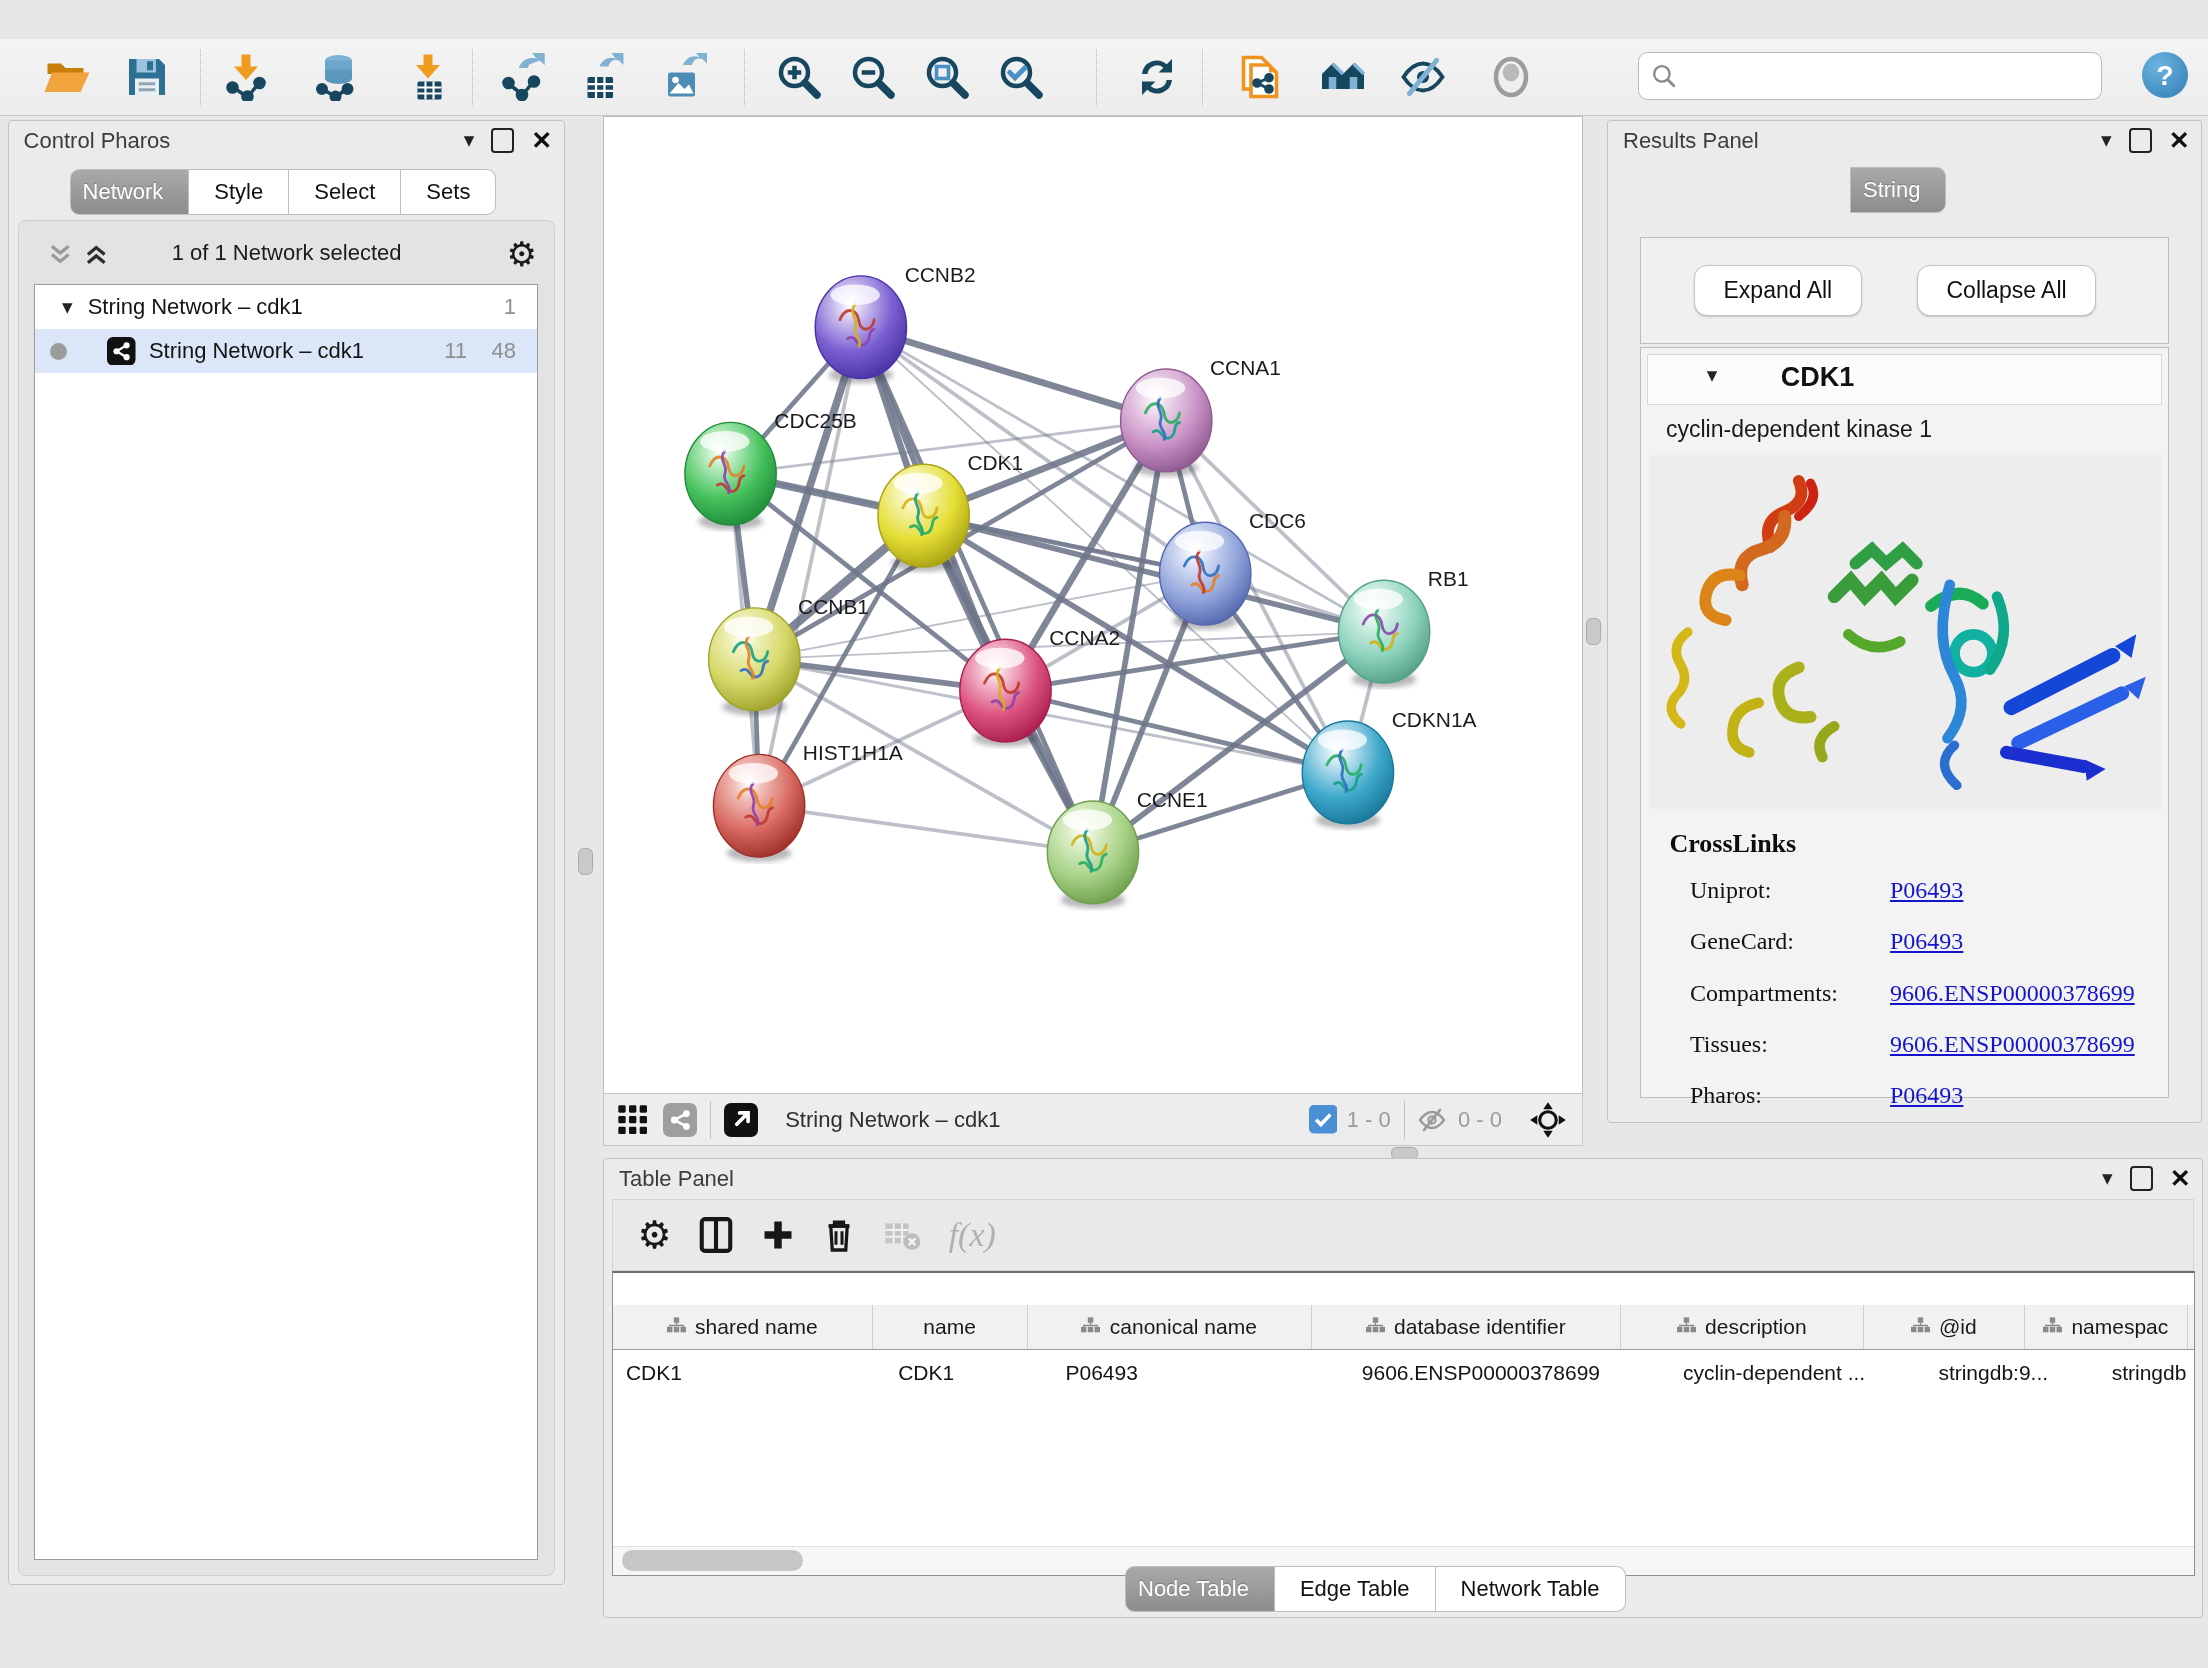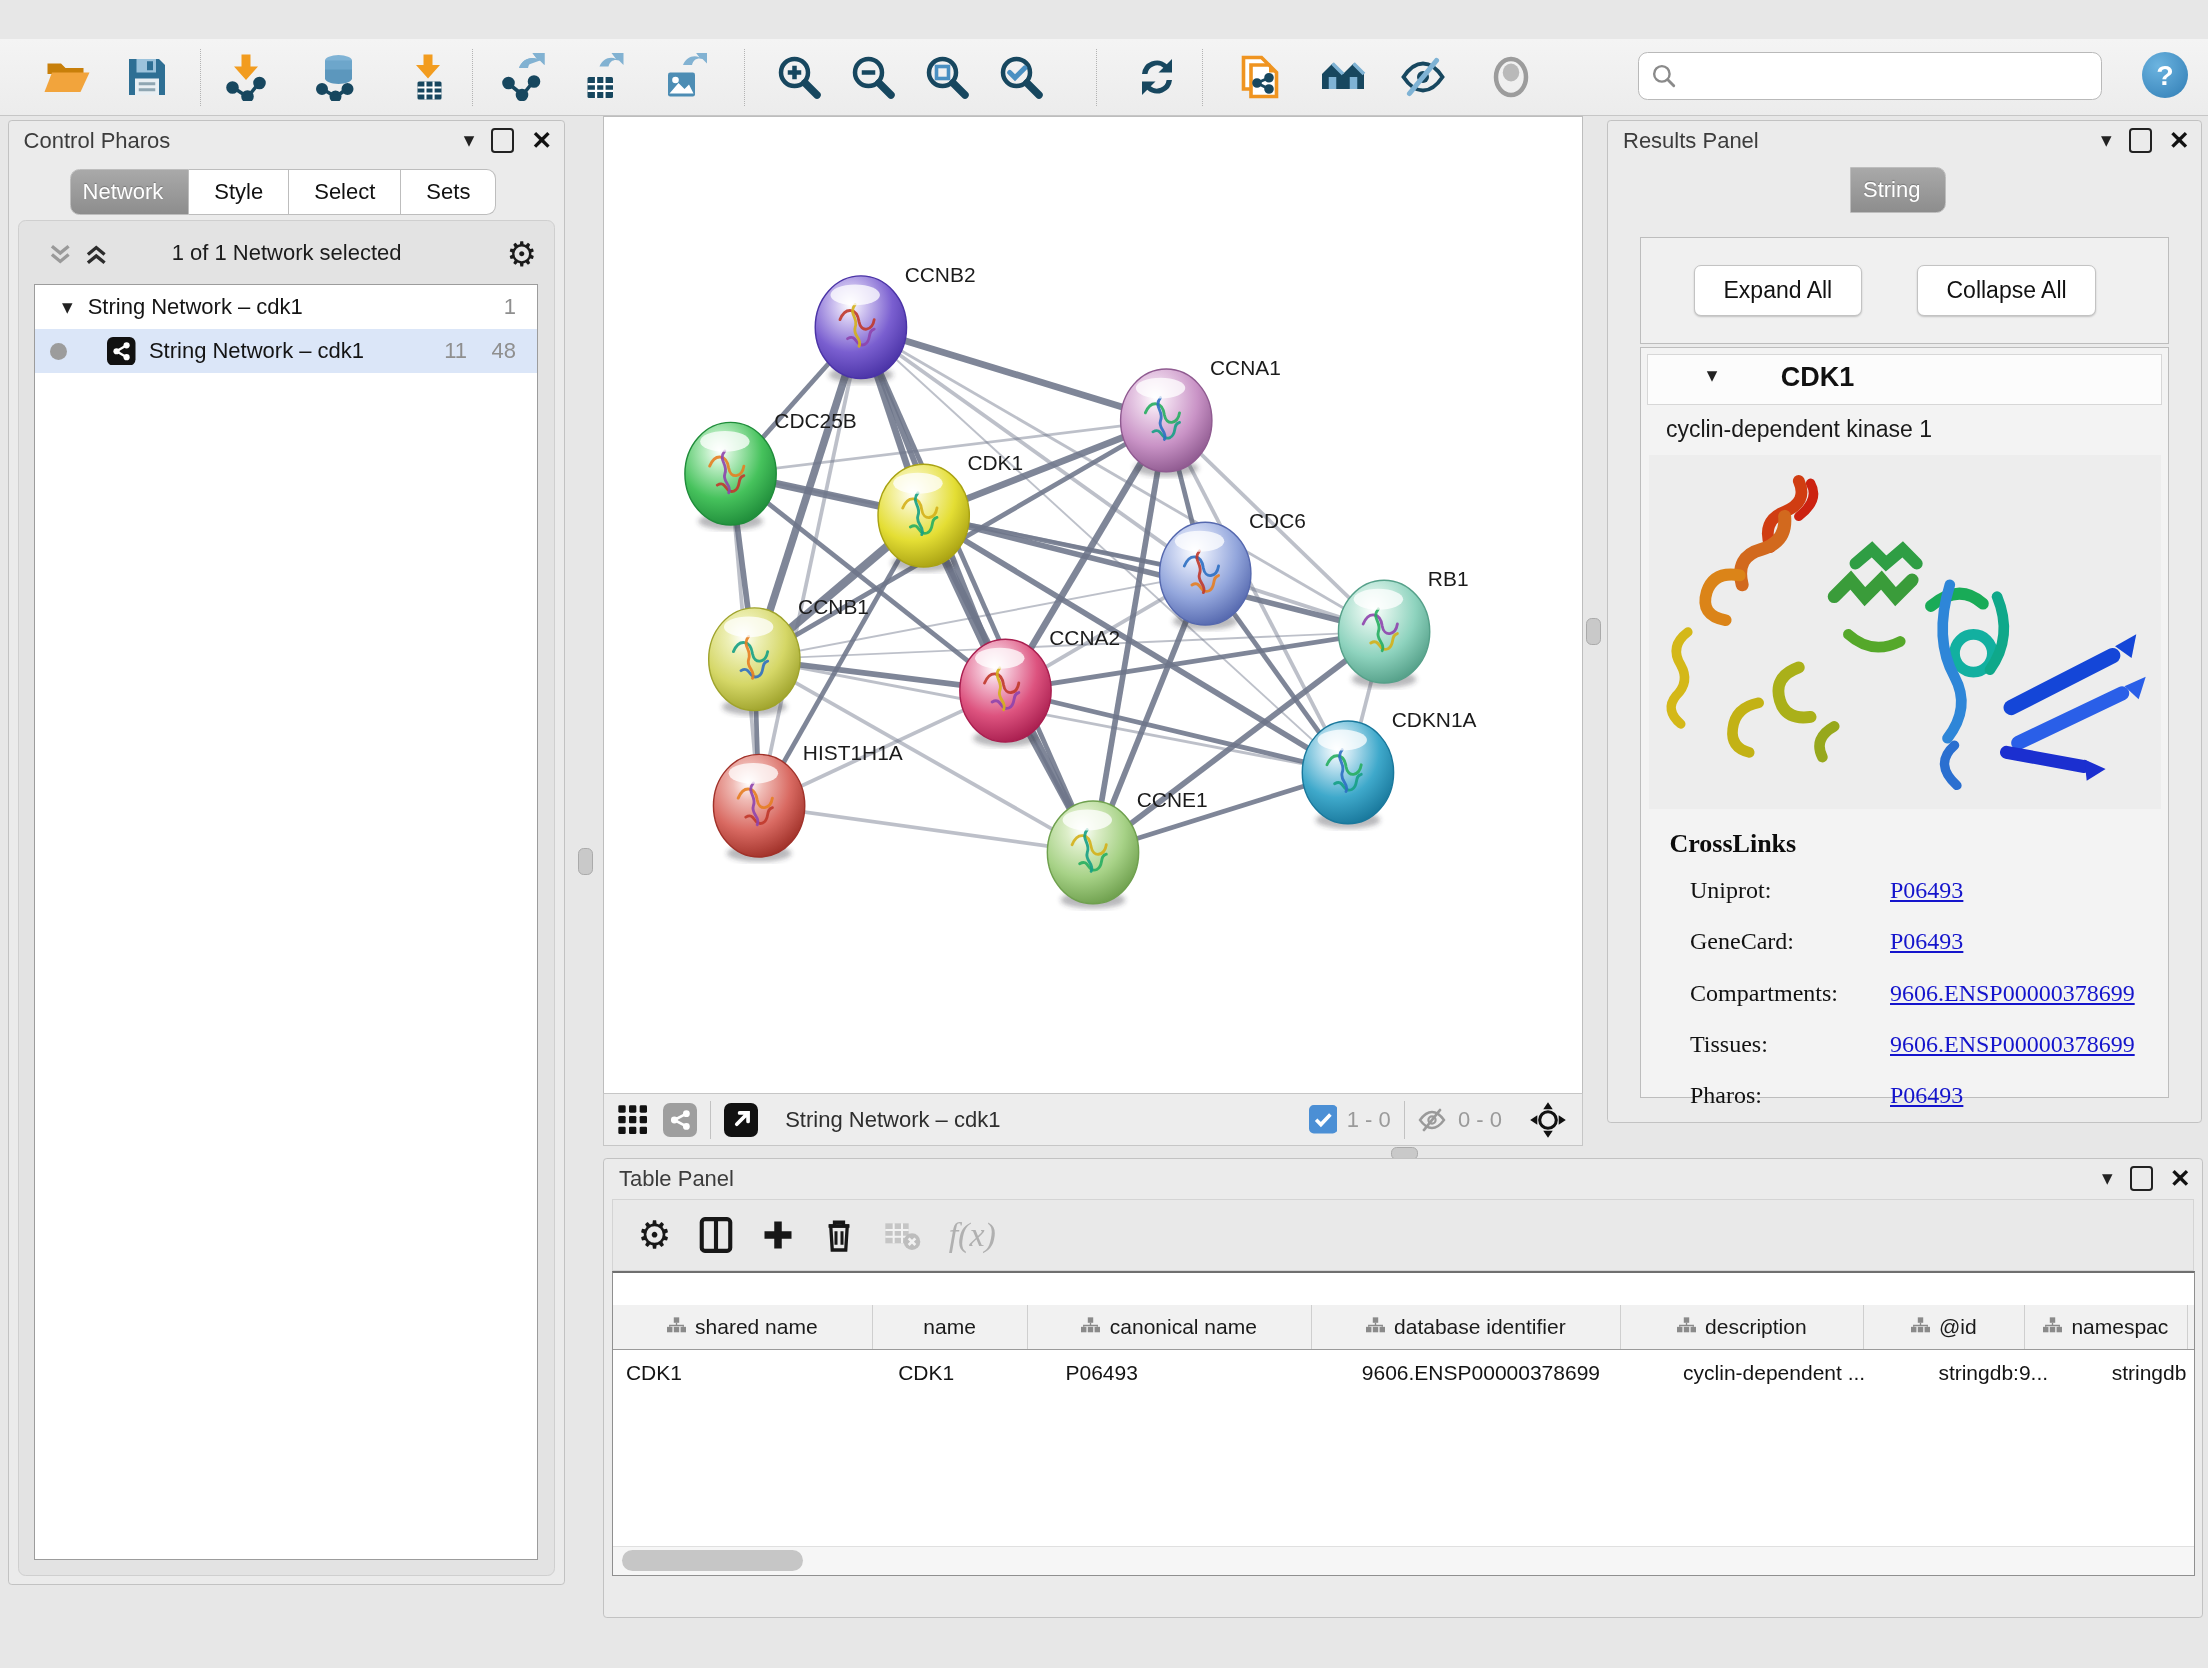--- a/index.html
+++ b/index.html
@@ -50,21 +50,21 @@
   #canvas{left:603px;top:116px;width:978px;height:976px;background:#fff;border:1px solid #bdbdbd;}
   #navbar{left:603px;top:1093px;width:978px;height:51px;background:#ededed;border:1px solid #c6c6c6;display:flex;align-items:center;}
   .nbtn{margin-left:13.3px;display:flex;align-items:center;}
   .nsep{width:0;height:38px;border-left:1px solid #c2c2c2;margin-left:13.3px;}
   #nav-title{font-size:22px;color:#2e2e2e;margin-left:27px;flex:0 0 auto;}
   .ncount{font-size:22px;color:#9a9a9a;margin-left:9.5px;}
   
   #results-panel{left:1607px;top:120px;width:593px;height:1001px;}
   #rp-tab{position:absolute;left:242px;top:46px;}
   #rp-box1{position:absolute;left:32px;top:116px;width:527px;height:105px;background:#f0f0f0;border:1.9px solid #bdbdbd;}
-  .rbtn{position:absolute;top:27px;height:49px;line-height:49px;padding:0 28.5px;background:#fff;border:1px solid #c3c3c3;border-radius:7px;font-size:23px;color:#111;box-shadow:0 1px 1.9px rgba(0,0,0,.2);}
+  .rbtn{position:absolute;top:27px;height:49px;line-height:49px;padding:0 28.5px;background:#fff;border:1px solid #c3c3c3;border-radius:13px;font-size:23px;color:#111;box-shadow:0 1px 1.9px rgba(0,0,0,.2);}
   #rp-box2{position:absolute;left:32px;top:226px;width:527px;height:749px;background:#f3f3f3;border:1.9px solid #bdbdbd;}
   #rp-sec-head{position:absolute;left:5.7px;right:5.7px;top:5.7px;height:49px;background:#fcfcfc;border:1px solid #d7d7d7;}
   #rp-gene{position:absolute;left:133px;top:7.6px;font-size:27px;font-weight:bold;color:#111;}
   #rp-desc{position:absolute;left:25px;top:68px;font-size:23px;color:#191919;}
   #rp-protein{position:absolute;left:7.6px;top:107px;width:512px;height:354px;background:#ededed;}
   #rp-cross{position:absolute;left:28.5px;top:481px;font-family:"Liberation Serif",serif;font-size:26px;font-weight:bold;color:#0c0c0c;}
   .cl-row{position:absolute;left:49px;font-family:"Liberation Serif",serif;font-size:24px;color:#111;}
   .cl-row a{position:absolute;left:200px;color:#1414cc;text-decoration:underline;white-space:nowrap;}
   
   #table-panel{left:603px;top:1158px;width:1598px;height:458px;}
@@ -763,17 +763,22 @@
           <div class="td" style="width: 283px; flex: 0 0 auto;">P06493</div>
           <div class="td" style="width: 308px; flex: 0 0 auto;">9606.ENSP00000378699</div>
           <div class="td" style="width: 242px; flex: 0 0 auto;">cyclin-dependent ...</div>
           <div class="td" style="width: 160px; flex: 0 0 auto;">stringdb:9...</div>
           <div class="td" style="width: 162px; flex: 0 0 auto;">stringdb</div>
         </div>
       <div id="hscroll">
           <div id="hthumb"></div>
         </div>
     </div>
+    <div class="seg" id="tp-tabs">
+      <div class="tab sel">Node Table</div>
+      <div class="tab">Edge Table</div>
+      <div class="tab">Network Table</div>
+    </div>
   </div>
 
 
 </div>
 
 
 </body></html>

